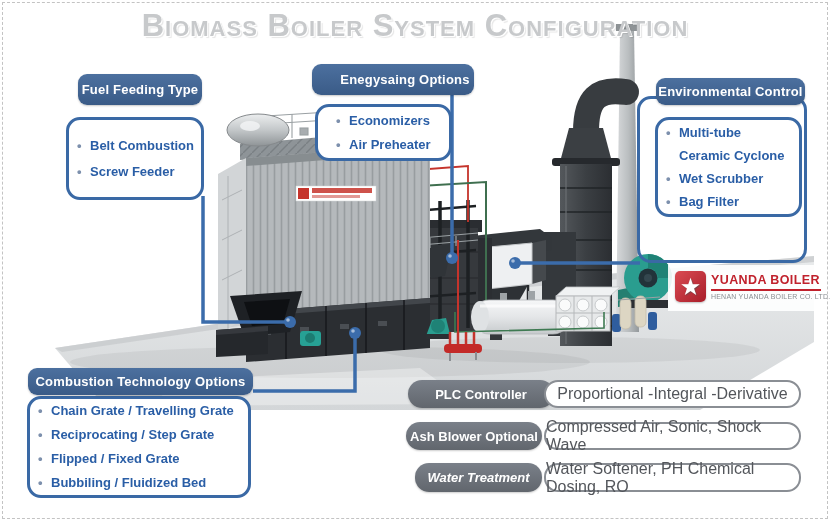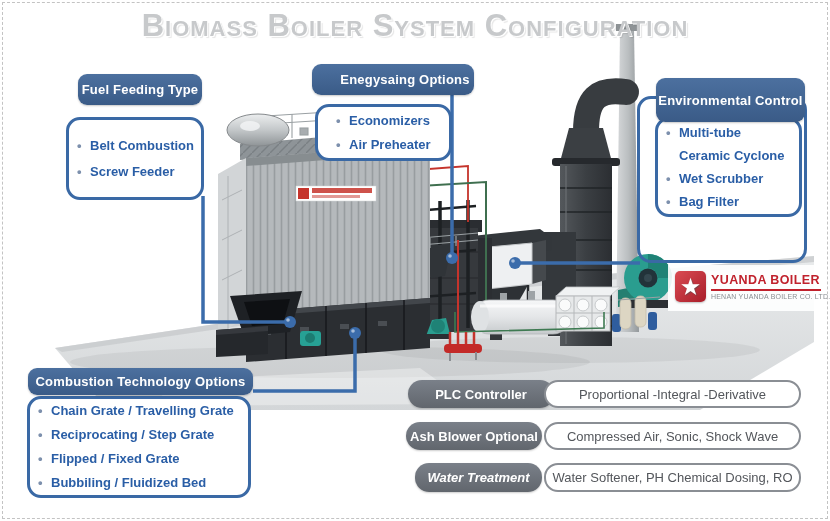--- a/index.html
+++ b/index.html
@@ -40,21 +40,21 @@
       border-radius:14px; background:transparent; box-sizing:border-box; }
 
   .spec-label { position:absolute; z-index:6;
       background:linear-gradient(180deg,#7a8089,#61666d);
       color:#fff; font-size:13px; font-weight:bold;
       display:flex; align-items:center; justify-content:center;
       border-radius:14px; box-shadow:0 1px 2px rgba(0,0,0,.2); }
   .spec-value { position:absolute; z-index:6; background:#fff;
       border:2.5px solid #8a8e94; border-radius:14px; box-sizing:border-box;
       display:flex; align-items:center; justify-content:center;
-      font-size:13px; color:#53565b; }
+      font-size:16px; color:#53565b; }
 
   .logo-card { position:absolute; left:668px; top:265px; width:152px; height:46px;
       background:rgba(255,255,255,.9); z-index:5; }
   .logo-mark { position:absolute; left:675px; top:271px; width:31px; height:31px;
       border-radius:5px; background:linear-gradient(135deg,#da4b53,#a81d29);
       display:flex; align-items:center; justify-content:center; z-index:6;
       box-shadow:0 1px 2px rgba(0,0,0,.25); }
   .logo-mark span { color:#fff; font-size:24px; line-height:24px;
       text-shadow:1px 1px 1px rgba(80,80,80,.6); }
   .logo-text { position:absolute; left:711px; top:273px; width:110px; z-index:6; }
@@ -342,21 +342,21 @@
 
 <div class="callout-header" style="left:312px; top:64px; width:138px; height:31px;padding-left:24px;">Enegysaing Options</div>
 <div class="callout-box lh24" style="left:315px; top:104px; width:137px; height:57px; padding-left:16px;">
   <ul>
     <li>Economizers</li>
     <li>Air Preheater</li>
   </ul>
 </div>
 
 <div class="outer-box" style="left:637px; top:96px; width:170px; height:167px;"></div>
-<div class="callout-header" style="left:656px; top:78px; width:149px; height:44px;">Environmental Control</div>
+<div class="callout-header" style="left:656px; top:78px; width:149px; height:27px;">Environmental Control</div>
 <div class="callout-box env-wrap" style="left:655px; top:117px; width:147px; height:100px;">
   <ul>
     <li>Multi-tube Ceramic Cyclone</li>
     <li>Wet Scrubber</li>
     <li>Bag Filter</li>
   </ul>
 </div>
 
 <div class="callout-header" style="left:28px; top:368px; width:225px; height:27px;">Combustion Technology Options</div>
 <div class="callout-box lh24" style="left:27px; top:396px; width:224px; height:102px;">

